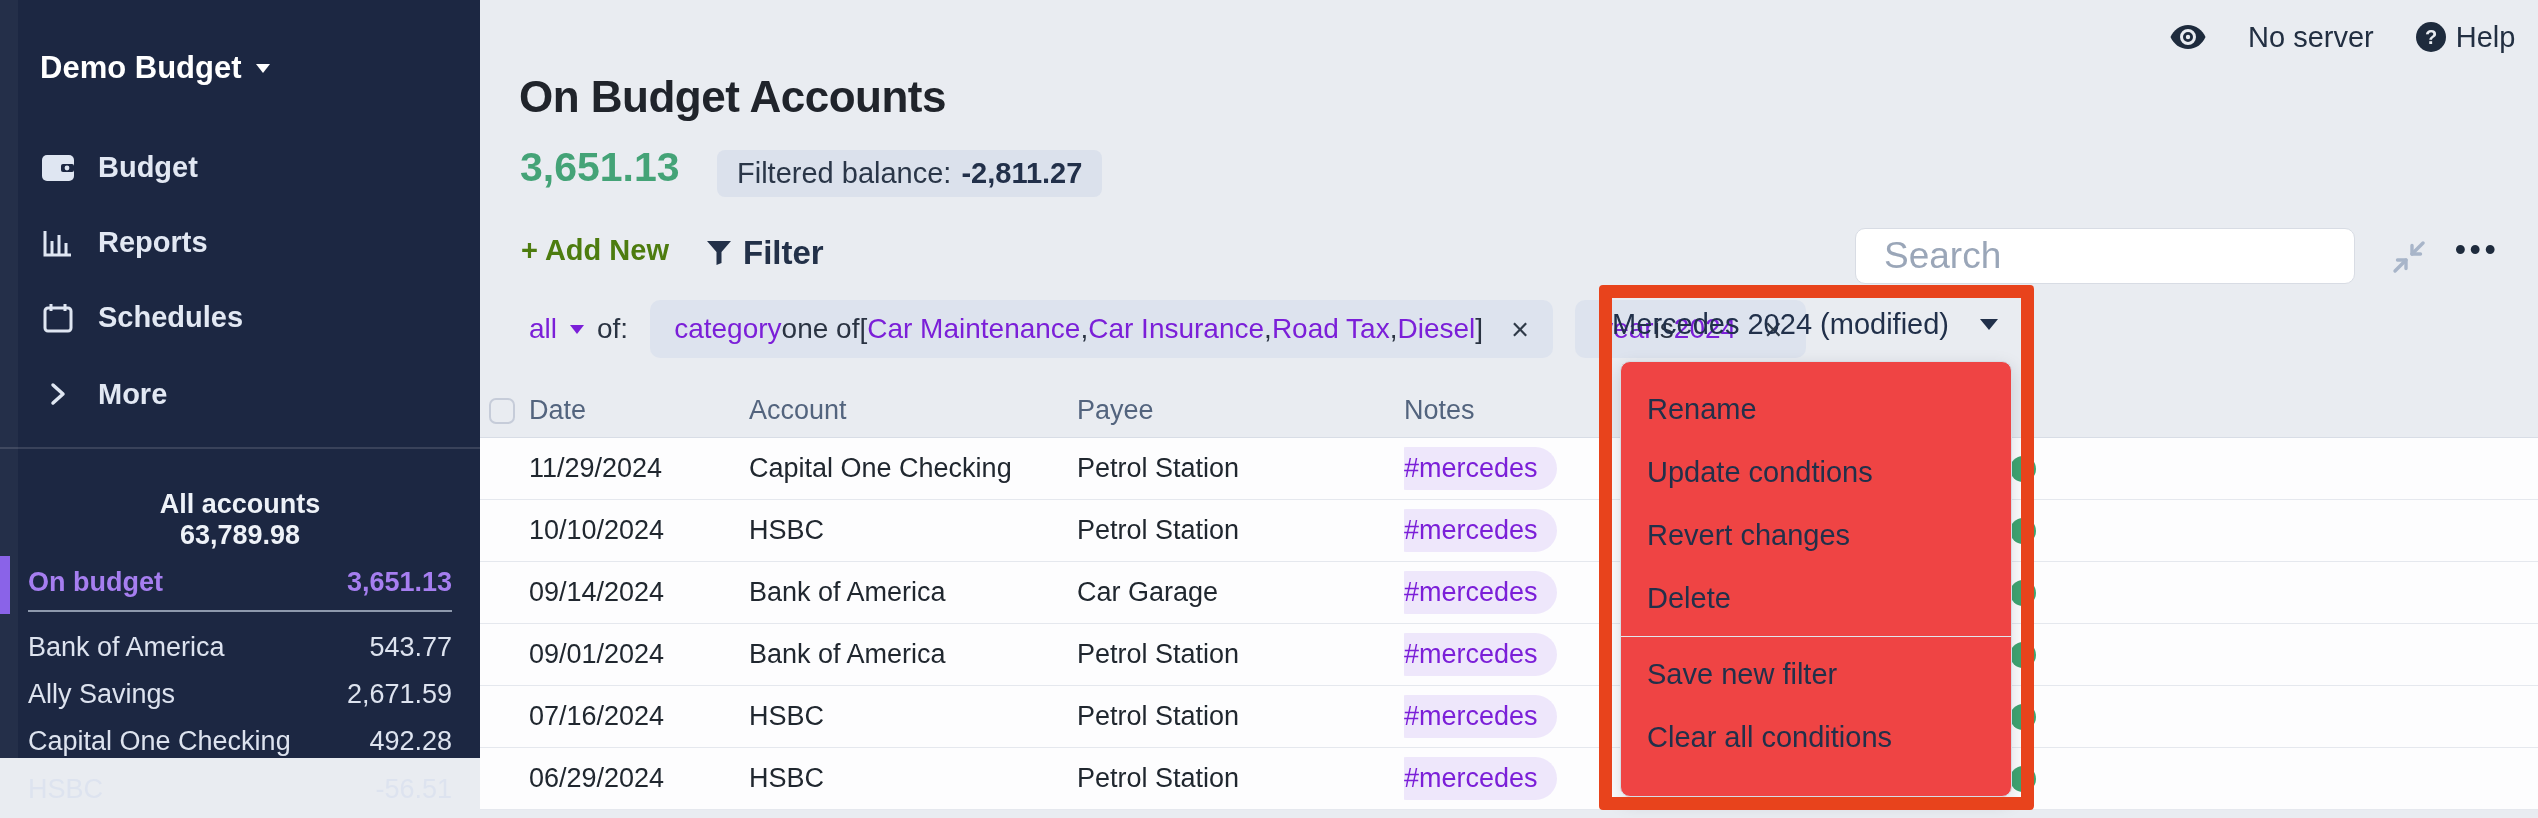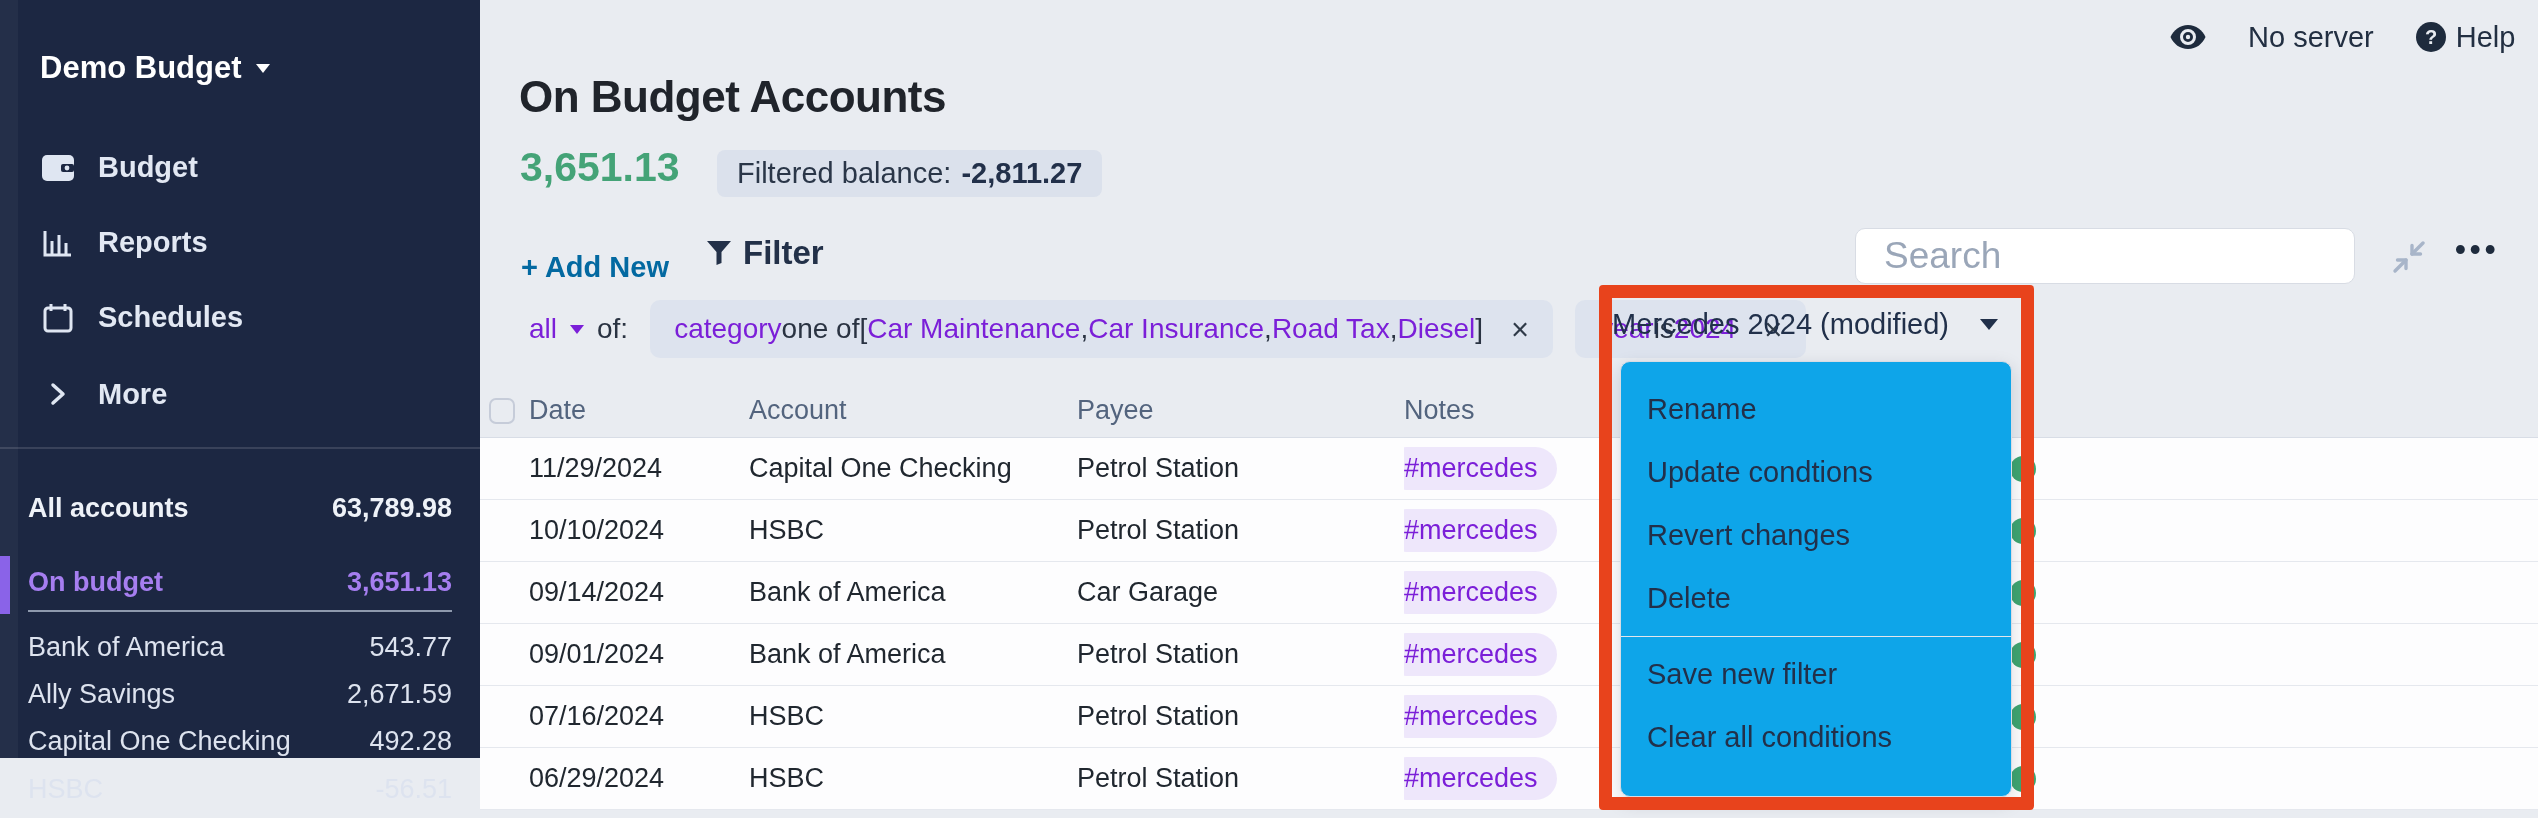--- a/index.html
+++ b/index.html
@@ -18,39 +18,39 @@
   .caret-down { width:0; height:0; border-left:9px solid transparent; border-right:9px solid transparent; border-top:11px solid currentColor; display:inline-block; }
   .caret-sm { border-left-width:7px; border-right-width:7px; border-top-width:9px; }
   .nav { position:absolute; left:0; top:130px; width:480px; }
   .nav-item { display:flex; align-items:center; height:75px; padding-left:40px; color:#e2e8f3; font-size:29px; font-weight:600; }
   .nav-item .nicon { width:36px; display:flex; justify-content:center; color:#dfe6f2; }
   .nav-item .nlabel { margin-left:22px; }
   .nav-item.more { height:78px; }
   .side-divider { position:absolute; left:0; top:447px; width:480px; height:2px; background:rgba(255,255,255,0.13); }
 
   .sumrow { position:absolute; left:28px; width:424px; height:38px; display:flex; justify-content:space-between; align-items:center; font-size:27px; }
-  .sumrow.bold { font-weight:bold; color:#eef2f8; }
+  .sumrow.bold { font-weight:bold; color:#eef2f8;flex-direction:column; }
   .sumrow.purple { color:#a67ef0; font-weight:bold; }
   .onbudget-bar { position:absolute; left:0; top:556px; width:10px; height:58px; background:#8a63e8; }
   .onbudget-line { position:absolute; left:28px; top:610px; width:424px; height:2px; background:#8e99ad; }
   .acctrow { position:absolute; left:28px; width:424px; height:38px; display:flex; justify-content:space-between; align-items:center; font-size:27px; color:#dde3ef; }
 
   
   .topbar { position:absolute; left:2170px; top:14px; height:46px; display:flex; align-items:center; gap:42px; color:#222f42; font-size:29px; }
   .topbar .grp { display:flex; align-items:center; gap:10px; }
 
   
   .page-title { position:absolute; left:519px; top:72px; font-size:44px; font-weight:bold; color:#20242b; letter-spacing:-0.5px; }
   .big-balance { position:absolute; left:520px; top:144px; font-size:41px; font-weight:bold; color:#44a377; }
   .filtered-badge { position:absolute; left:717px; top:150px; height:47px; display:flex; align-items:center; gap:10px;
     background:#dbe1ec; border-radius:8px; padding:0 20px; font-size:29px; color:#2a3648; }
   .filtered-badge b { color:#22304a; }
 
   
-  .btn-addnew { position:absolute; left:521px; top:251px; font-size:29px; font-weight:600; color:#0369a1; display:flex; align-items:center; }
+  .btn-addnew { position:absolute; left:521px; top:234px; font-size:29px; font-weight:600; color:#4d7c0f; display:flex; align-items:center; }
   .btn-filter { position:absolute; left:707px; top:234px; font-size:33px; font-weight:600; color:#233149; display:flex; align-items:center; gap:12px; }
   .searchbox { position:absolute; left:1855px; top:228px; width:500px; height:56px; background:#ffffff; border:1px solid #d8dce4;
     border-radius:10px; display:flex; align-items:center; padding:0 16px; gap:12px; }
   .searchbox input { border:none; outline:none; flex:1; font-size:37px; font-family:"Liberation Sans", sans-serif; color:#2a3648; background:transparent; }
   .searchbox input::placeholder { color:#9aa6b8; }
   .collapse-btn { position:absolute; left:2390px; top:238px; width:38px; height:38px; color:#a8b5c9; }
   .dots-btn { position:absolute; left:2455px; top:232px; font-size:31px; letter-spacing:4px; color:#1e2b3d; font-weight:bold; }
 
   
   .filterbar { position:absolute; left:529px; top:300px; height:58px; display:flex; align-items:center; gap:22px; font-size:28px; }
@@ -73,21 +73,21 @@
   .c-notes { width:340px; }
   .c-category { flex:1; }
   .checkbox { width:26px; height:26px; margin-left:9px; border:2px solid #c6ccd9; border-radius:7px; background:transparent; }
   .tag-pill { display:inline-block; background:#eee7fb; color:#7b1fd8; border-radius:22px; padding:6px 19px; font-size:27px; margin-left:-19px; }
   .cleared-dot { position:absolute; width:26px; height:26px; border-radius:50%; background:#3fa571; left:2010px; z-index:5; }
 
   
   .saved-filter-label { position:absolute; left:1600px; top:308px; width:398px; display:flex; justify-content:flex-end; align-items:center; gap:31px;
     font-size:29px; color:#21304a; z-index:21; }
   .saved-filter-label .caret-down { color:#21304a; }
-  .menu { position:absolute; left:1620px; top:361px; width:392px; height:436px; background:#0ea5e9; border:1px solid #d7dce4; border-radius:10px;
+  .menu { position:absolute; left:1620px; top:361px; width:392px; height:436px; background:#ef4444; border:1px solid #d7dce4; border-radius:10px;
     box-shadow:0 6px 18px rgba(20,30,50,0.15); padding:16px 0 12px 0; z-index:20; }
   .menu-item { height:63px; display:flex; align-items:center; padding-left:26px; font-size:29px; color:#22304a; }
   .menu-divider { height:1px; background:#e2e6ec; margin:6px 0; }
 
   
   .annotation { position:absolute; left:1599px; top:285px; width:435px; height:525px; border:13px solid #e8431c; border-radius:4px; z-index:30; pointer-events:none; }
 
   svg { display:block; }
 </style>
 </head>

